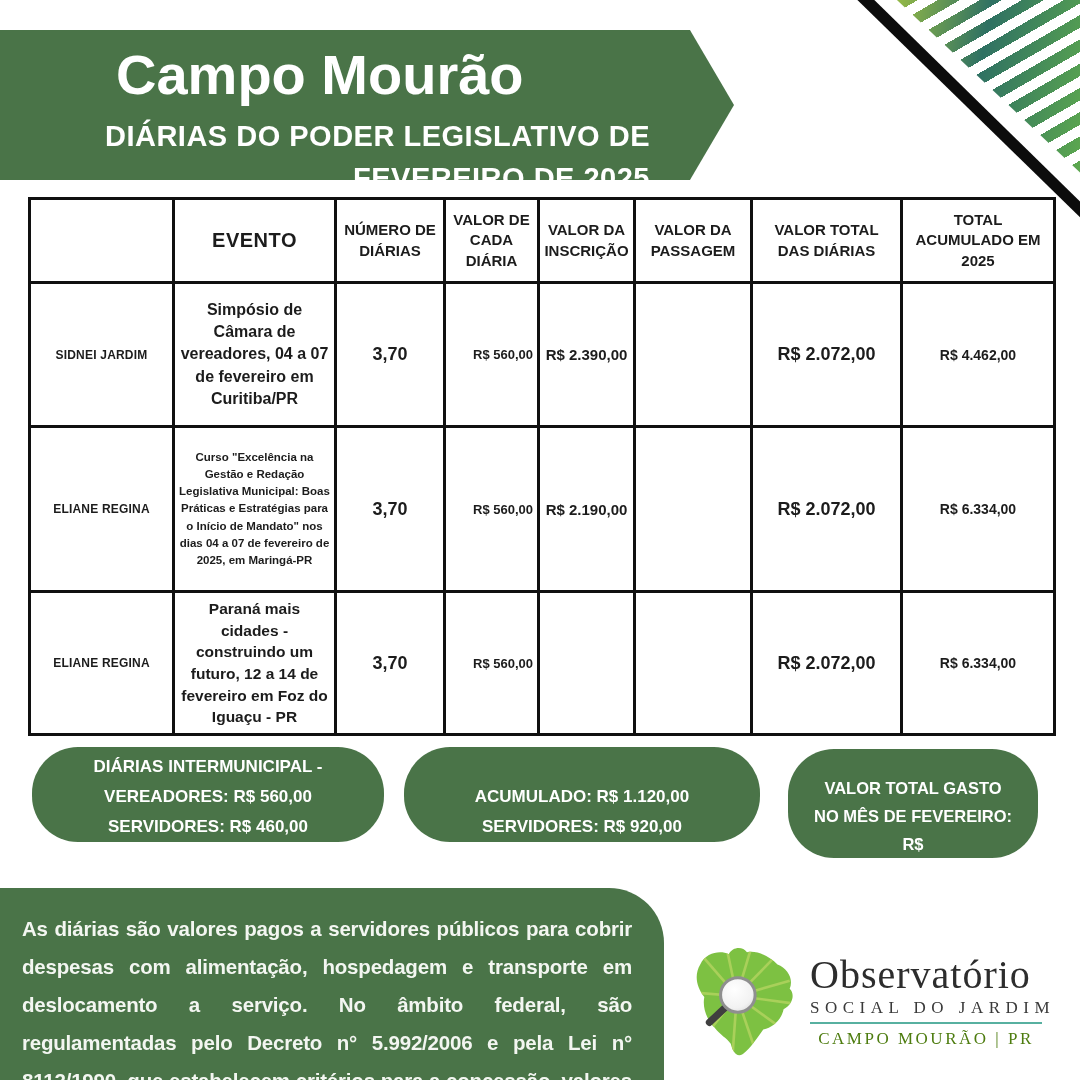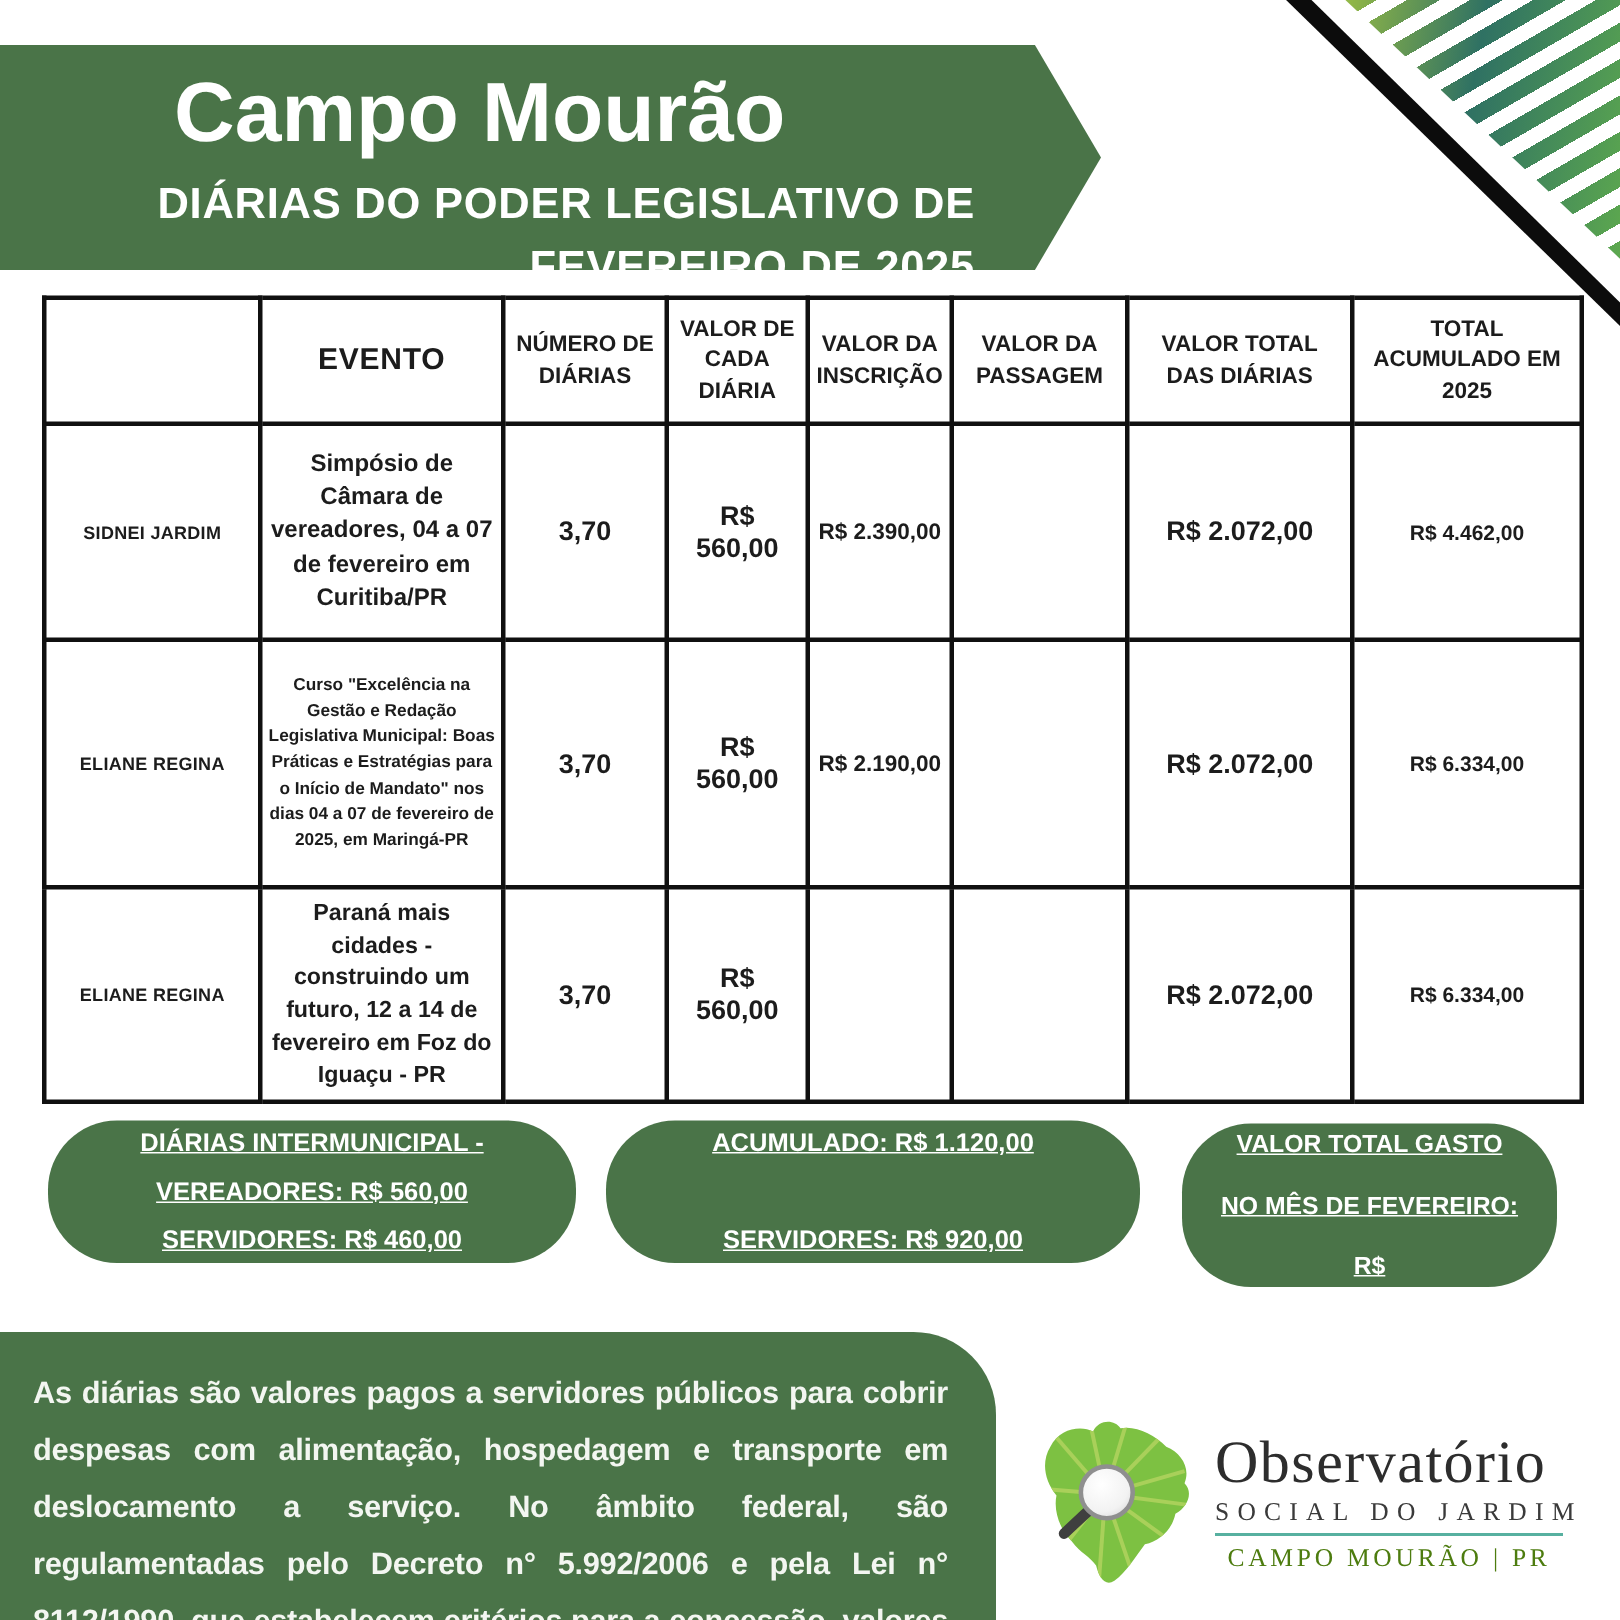--- a/index.html
+++ b/index.html
@@ -45,31 +45,31 @@
   tr.r1 { height: 165px; }
   tr.r2 { height: 143px; }
   th { font-weight: bold; font-size: 15px; line-height: 1.35; }
   th.h-evento { font-size: 20px; letter-spacing: 0.5px; }
   .c-name  { font-size: 12px; font-weight: bold; letter-spacing: 0.2px; }
   .c-event { font-weight: bold; line-height: 1.4; }
   .r0 .c-event { font-size: 16px; }
   .r1 .c-event { font-size: 11.5px; line-height: 1.5; }
   .r2 .c-event { font-size: 15.5px; }
   .c-num   { font-size: 18px; font-weight: bold; }
-  .c-vd    { font-size: 18px; font-weight: bold; }
+  .c-vd    { font-size: 13px; font-weight: bold; text-align: right; }
   .c-insc  { font-size: 15px; font-weight: bold; }
   .c-total { font-size: 18px; font-weight: bold; }
   .c-acum  { font-size: 14px; font-weight: bold; }
 
   
   .pill {
     position: absolute; background: #4A7448; color: #ffffff;
     border-radius: 46px; display: flex; flex-direction: column;
-    align-items: center; justify-content: space-between;
-    font-weight: bold; text-align: center; text-decoration: underline;
+    align-items: center; justify-content: flex-end;
+    font-weight: bold; text-align: center;
   }
   .pill div { line-height: 30px; }
   .pill-1 { left: 32px;  top: 747px; width: 352px; height: 95px; font-size: 17px; }
   .pill-2 { left: 404px; top: 747px; width: 356px; height: 95px; font-size: 17px; }
   .pill-3 { left: 788px; top: 749px; width: 250px; height: 109px; font-size: 16.5px; }
   .pill-3 div { line-height: 28px; }
 
   
   .footer-block {
     position: absolute; left: 0; top: 888px; width: 664px; height: 192px;

